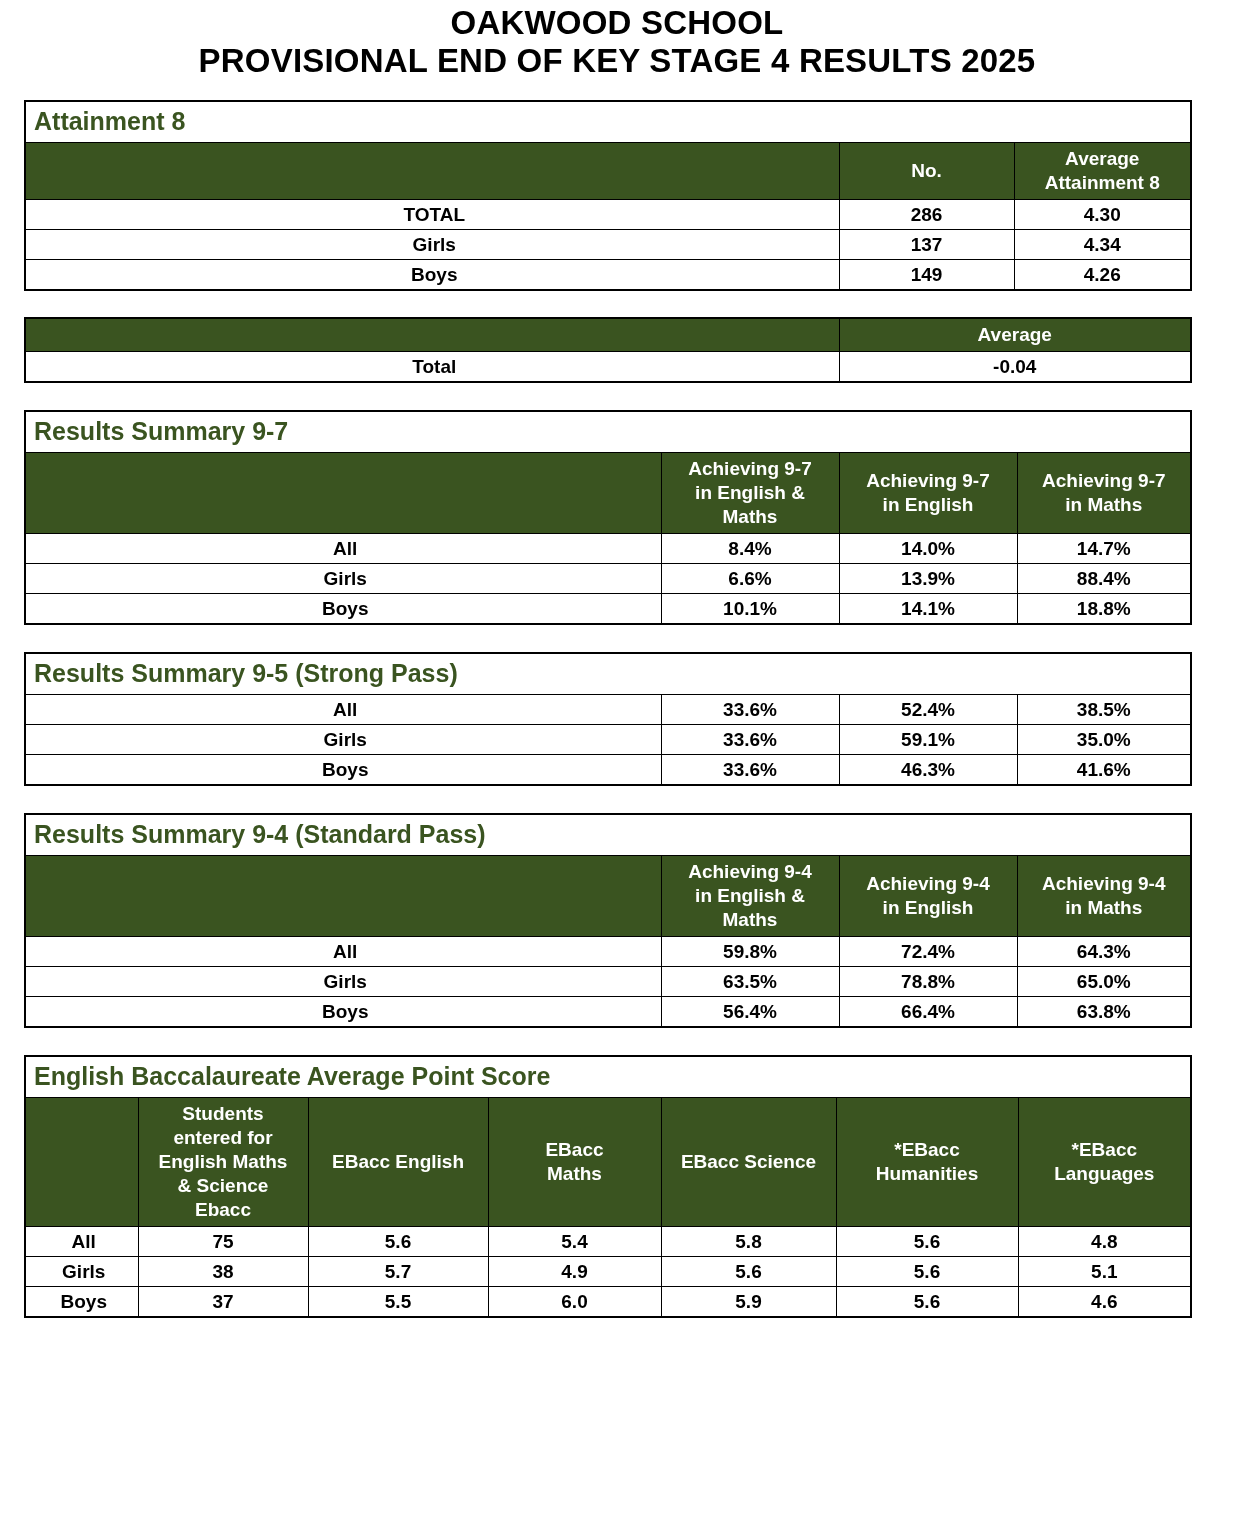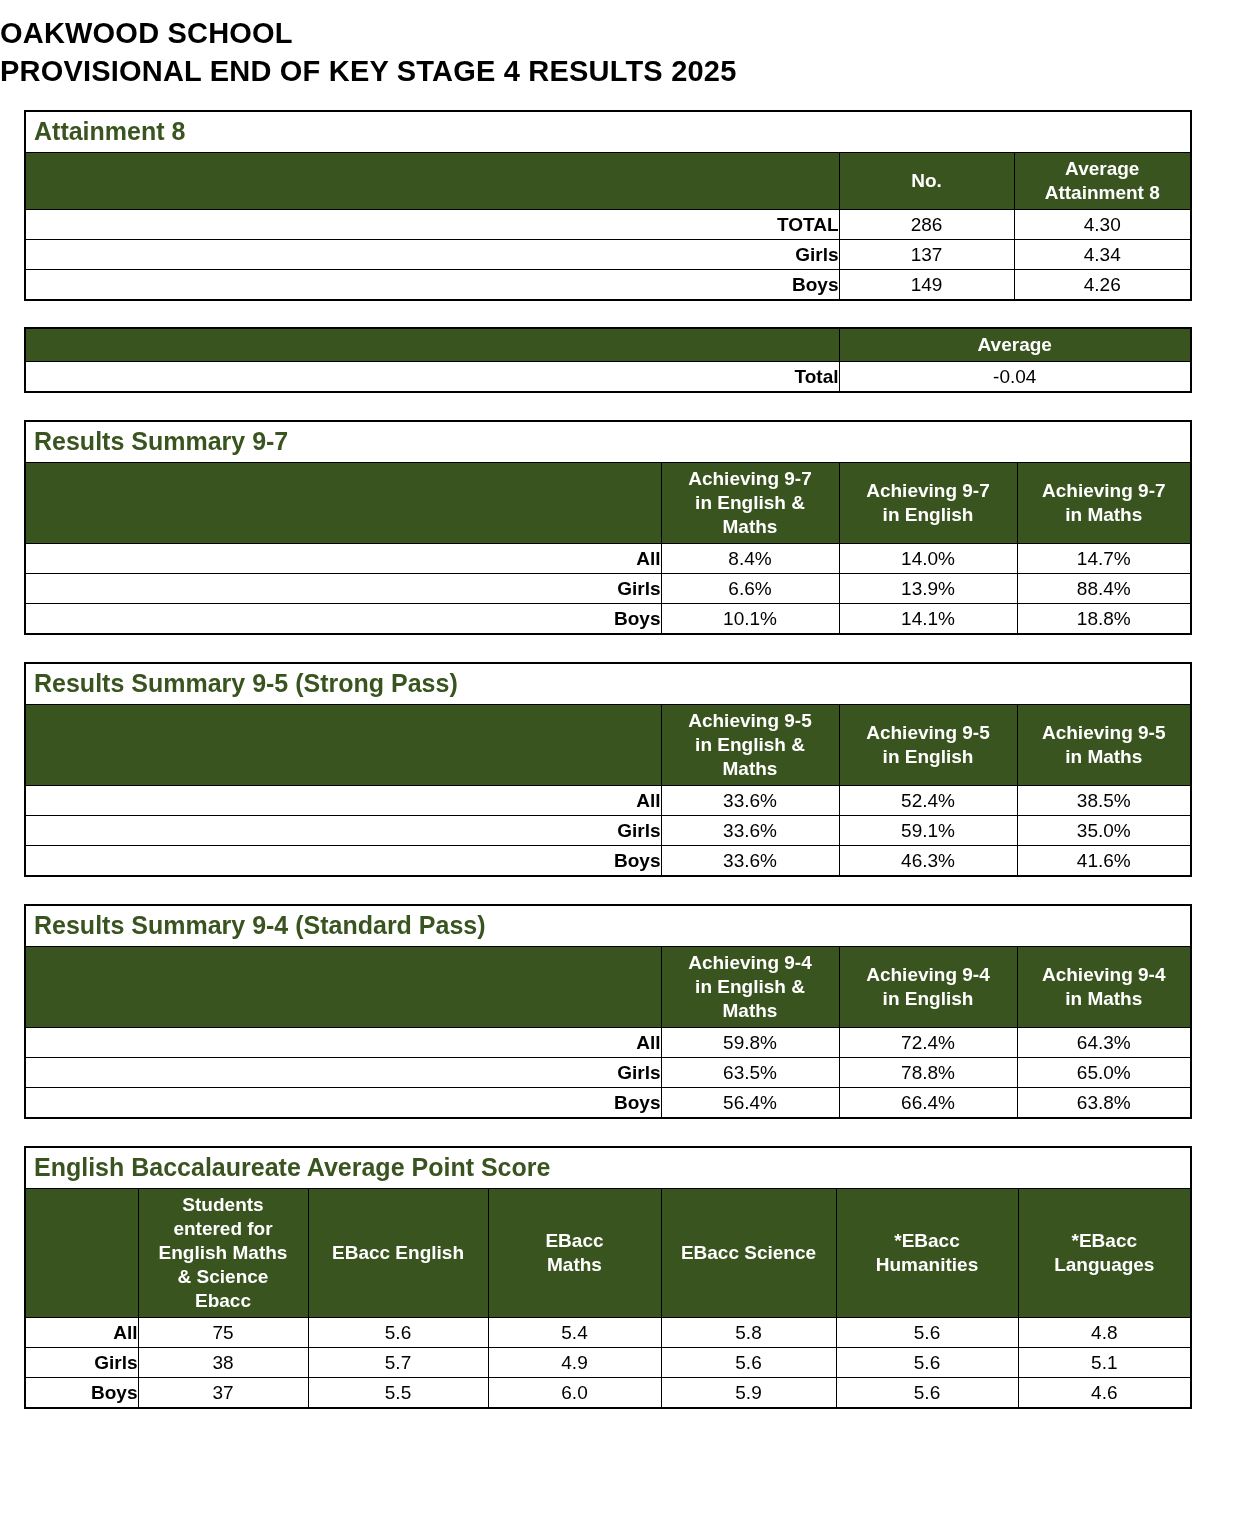--- a/index.html
+++ b/index.html
@@ -16,26 +16,26 @@
   }
   .page {
     position: relative;
     width: 1234px;
     height: 1536px;
     box-sizing: border-box;
   }
 
   
   .doc-heading {
-    text-align: left;
-    font-weight: bold;
-    font-size: 29px;
+    text-align: center;
+    font-weight: bold;
+    font-size: 33px;
     line-height: 38px;
     letter-spacing: 0.2px;
-    padding-top: 14px;
+    padding-top: 4px;
     color: #000;
   }
   .doc-heading .line2 { white-space: nowrap; }
 
   
   .tbl-wrap {
     margin: 0 44px 0 24px;
     border-radius: 6px;
   }
   table.grid {
@@ -78,27 +78,27 @@
   tr.head td.blank { background: #3a5420; }
 
   
   tr.row td {
     height: 29px;
     font-size: 19px;
     font-weight: bold;
     background: #ffffff;
   }
   tr.row td.lbl {
-    text-align: right;
+    text-align: center;
     padding-left: 4px;
     font-weight: bold;
   }
   tr.row td.val {
     text-align: center;
-    font-weight: normal;
+    font-weight: bold;
   }
 
   .gap-sm { height: 20px; }
   .gap-md { height: 26px; }
   .gap-lg { height: 27px; }
 </style>
 </head>
 <body>
 
 <div class="page">
@@ -227,36 +227,20 @@
     <table class="grid">
       <colgroup>
         <col style="width:636px">
           <col style="width:178px">
           <col style="width:178px">
           <col style="width:174px">
       </colgroup>
       <tbody>
         <tr class="section-title">
           <td colspan="4">Results Summary 9-5 (Strong Pass)</td>
-        </tr>
-        <tr class="head">
-          <td class="blank"></td>
-          <th>
-            <div>Achieving 9-5</div>
-            <div>in English &amp;</div>
-            <div>Maths</div>
-          </th>
-          <th>
-            <div>Achieving 9-5</div>
-            <div>in English</div>
-          </th>
-          <th>
-            <div>Achieving 9-5</div>
-            <div>in Maths</div>
-          </th>
         </tr>
         <tr class="row">
           <td class="lbl">All</td>
           <td class="val">33.6%</td>
           <td class="val">52.4%</td>
           <td class="val">38.5%</td>
         </tr>
         <tr class="row">
           <td class="lbl">Girls</td>
           <td class="val">33.6%</td>

